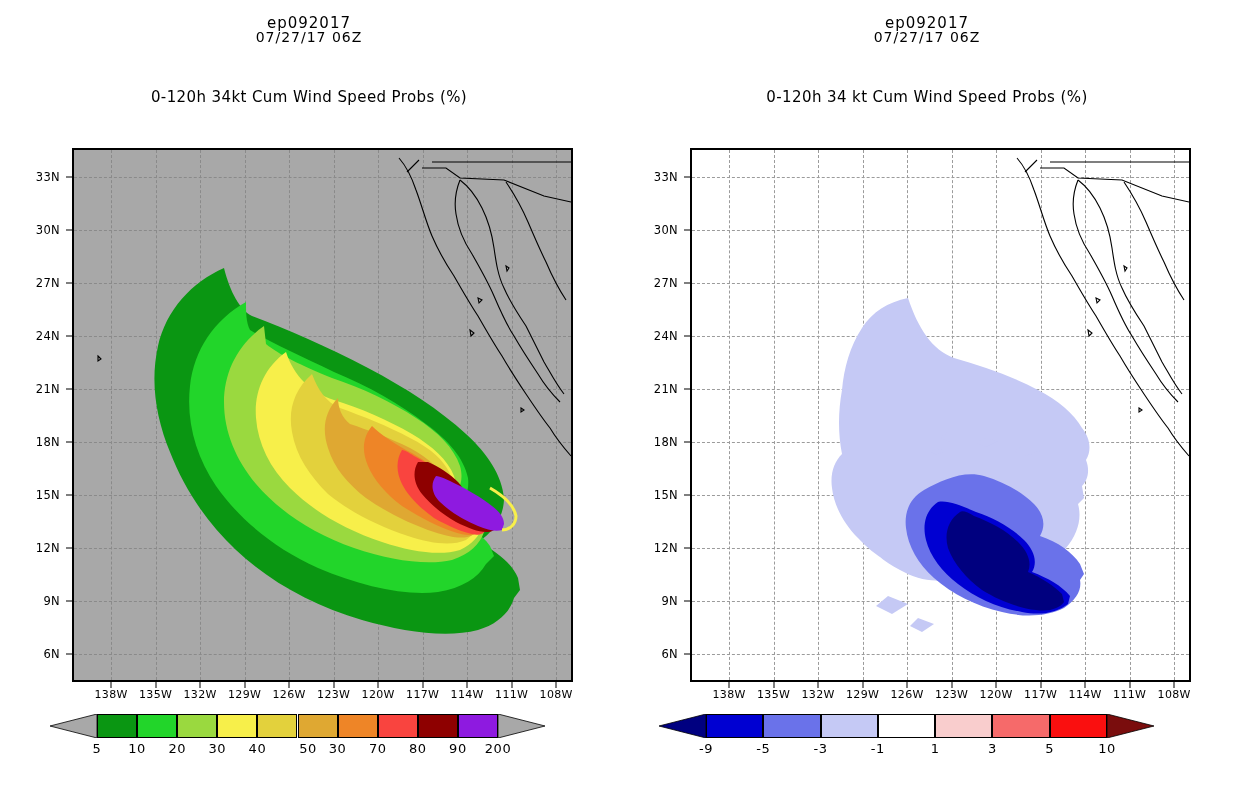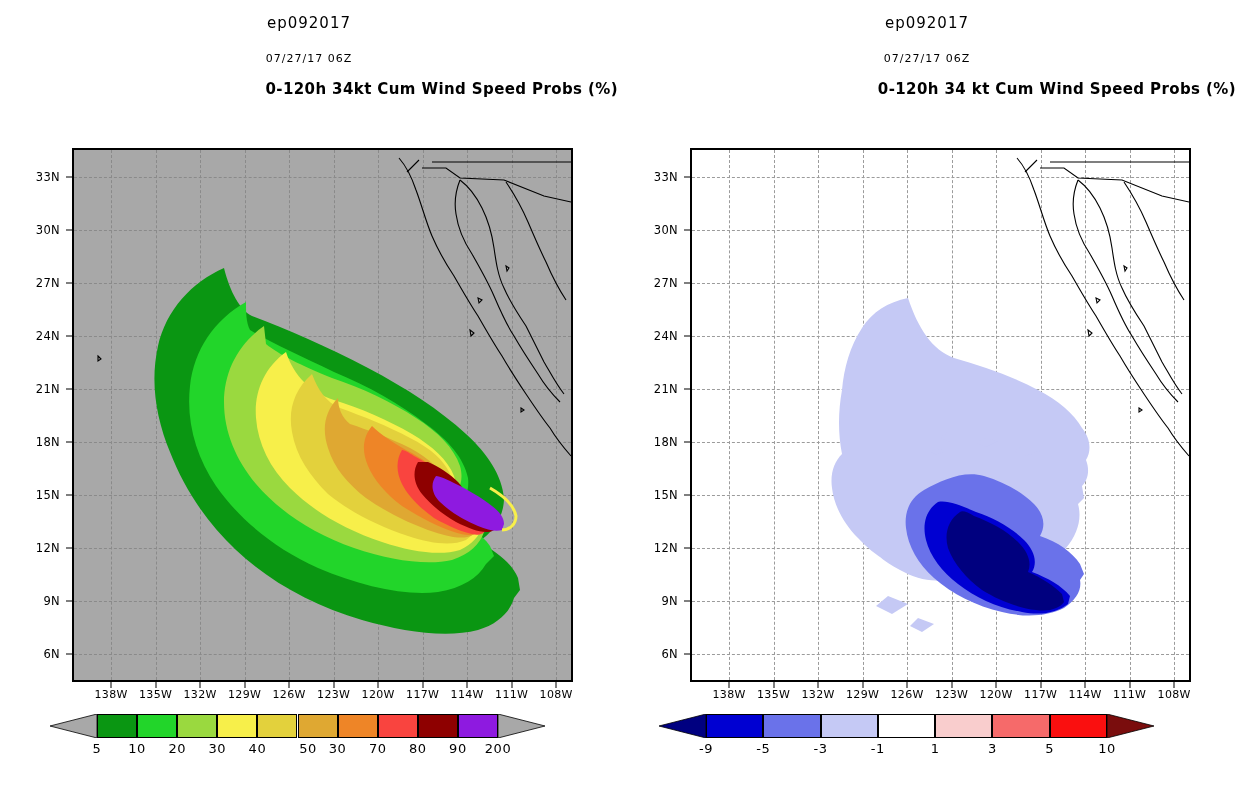--- a/index.html
+++ b/index.html
@@ -7,22 +7,22 @@
     width:1236px;height:800px;position:relative;overflow:hidden;
     font-family:"DejaVu Sans","Liberation Sans",sans-serif;
     color:#000000;
   }
   .panel{position:absolute;top:0;width:618px;height:788px;}
   .panel-left{left:0;}
   .panel-right{left:618px;}
 
   .titles{position:absolute;left:0;width:100%;text-align:center;}
   .t-storm{top:14px;font-size:15px;letter-spacing:1px;}
-  .t-date{top:52px;font-size:11px;letter-spacing:1px;}
-  .t-main{top:80px;font-size:15px;letter-spacing:.4px;font-weight:bold;text-align:right;}
+  .t-date{top:29px;font-size:14px;letter-spacing:1px;}
+  .t-main{top:88px;font-size:15px;letter-spacing:.4px;font-weight:normal;}
   .t-sub{top:112px;font-size:15px;letter-spacing:.4px;font-weight:bold;}
 
   
   .map-frame{position:absolute;border:2px solid #000;box-sizing:border-box;overflow:hidden;}
   .map-left{left:72px;top:148px;width:501px;height:534px;background:#a8a8a8;}
   .map-right{left:690px;top:148px;width:501px;height:534px;background:#ffffff;}
 
   .grid-v,.grid-h{position:absolute;pointer-events:none;}
   .grid-v{top:0;bottom:0;width:1px;border-left:1px dashed #8a8a8a;}
   .grid-h{left:0;right:0;height:1px;border-top:1px dashed #8a8a8a;}

